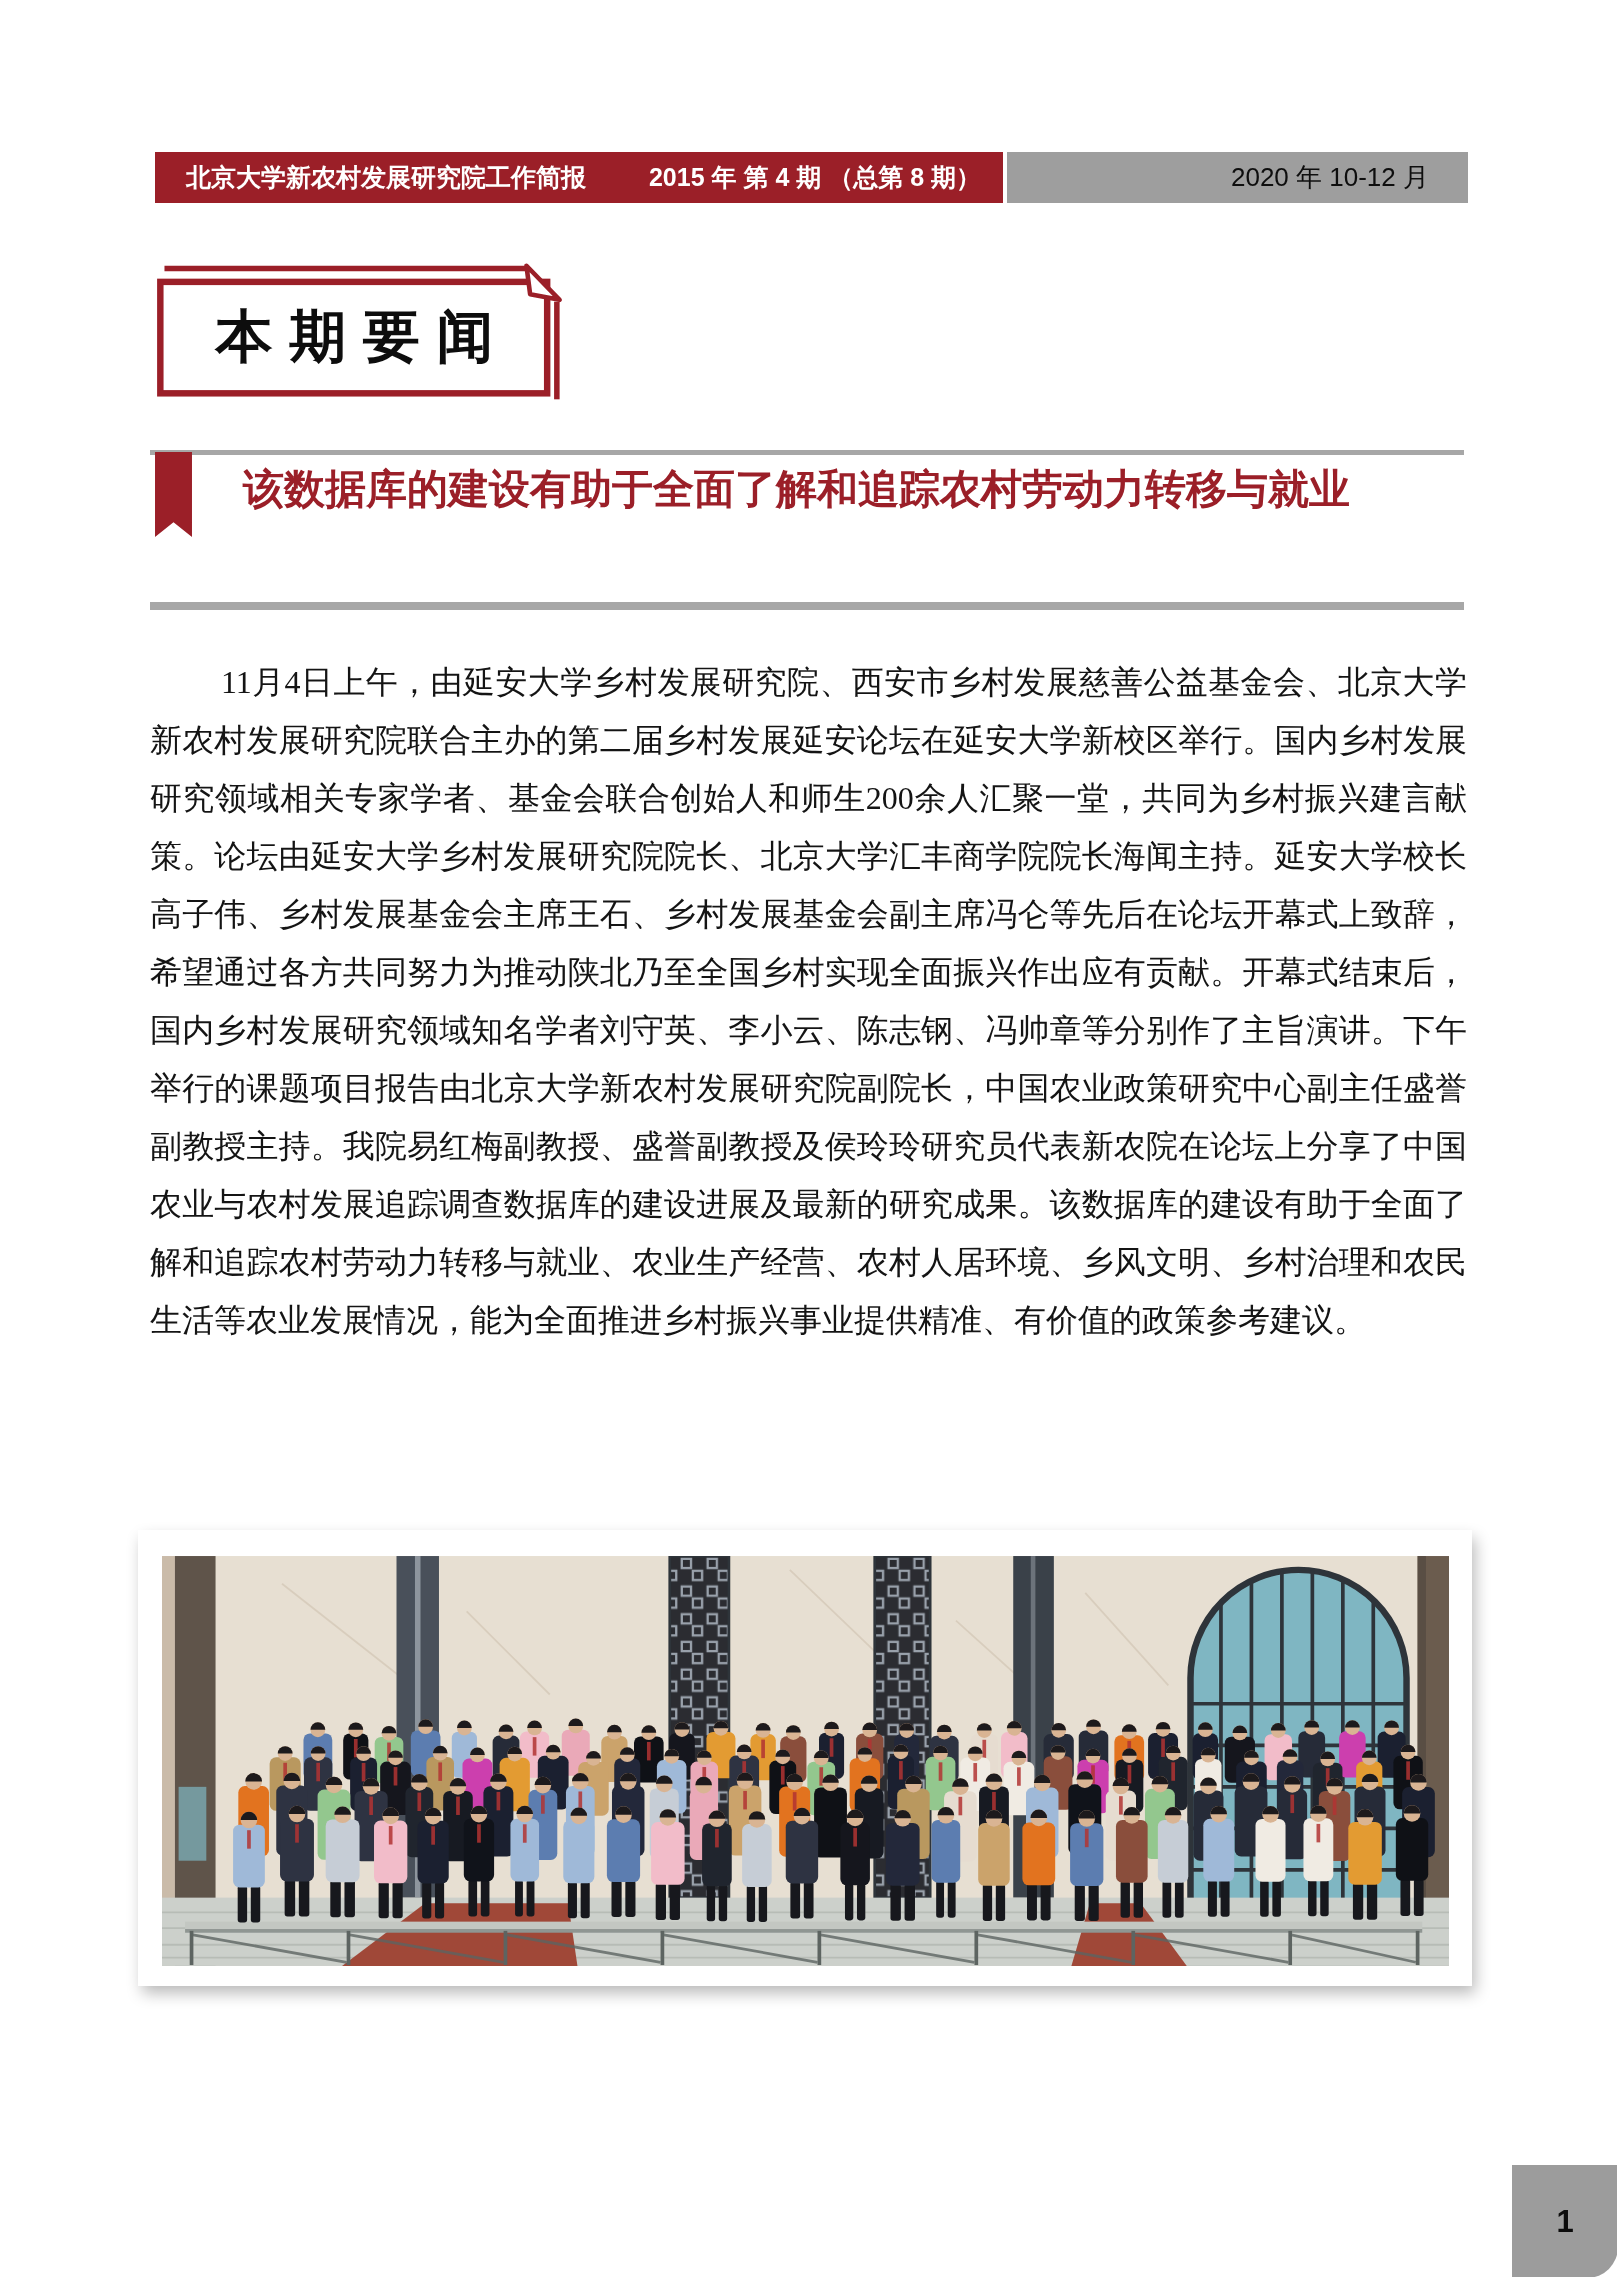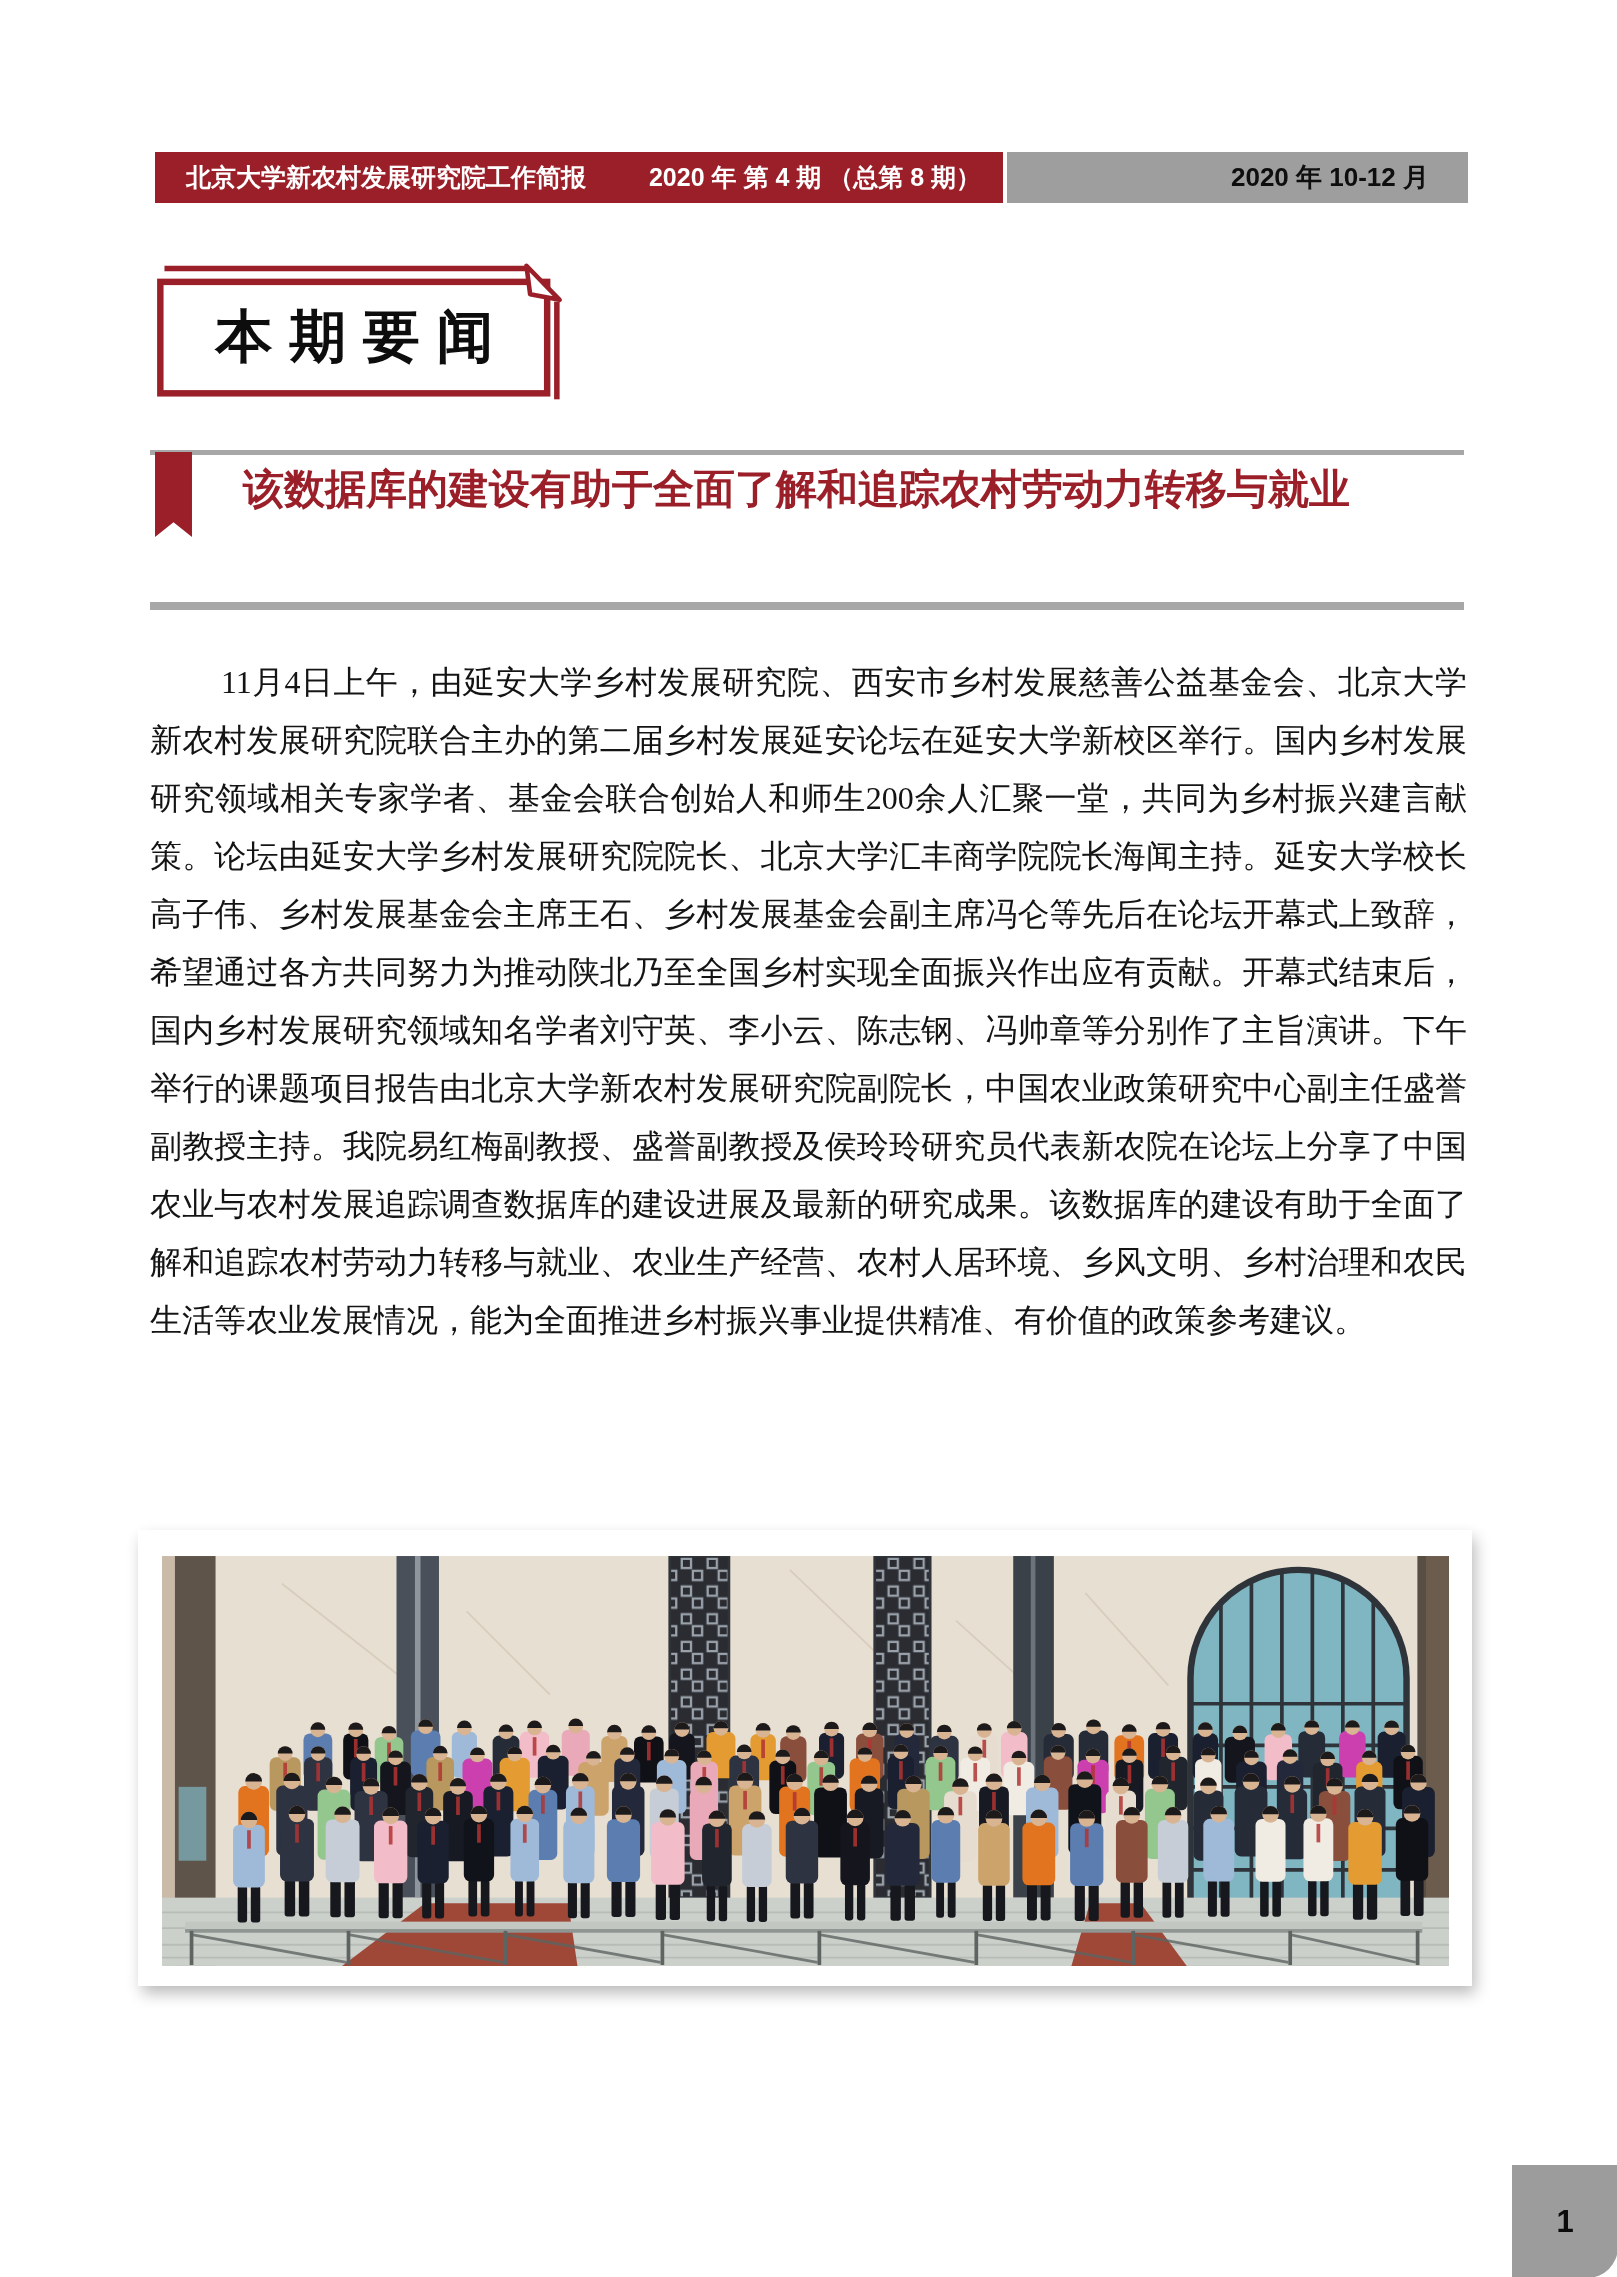--- a/index.html
+++ b/index.html
@@ -5,21 +5,21 @@
   html,body{margin:0;padding:0;background:#ffffff;}
   .page{position:relative;width:1618px;height:2278px;background:#fff;overflow:hidden;
         font-family:"Liberation Sans",sans-serif;border-radius:31px;}
 
   
   .masthead-red{position:absolute;left:155px;top:152px;width:848px;height:51px;
     background:var(--brand);display:flex;align-items:center;justify-content:space-between;
     box-sizing:border-box;padding:0 22px 0 31px;color:#fff;font-weight:bold;font-size:25px;}
   .masthead-gray{position:absolute;left:1007px;top:152px;width:461px;height:51px;
     background:var(--barGray);display:flex;align-items:center;justify-content:flex-end;
-    box-sizing:border-box;padding-right:39px;color:#0e0e0e;font-weight:bold;font-size:26px;}
+    box-sizing:border-box;padding-right:39px;color:#0e0e0e;font-weight:normal;font-size:26px;}
 
   
   .stamp{position:absolute;left:154px;top:263px;width:417px;height:140px;}
   .stamp svg{position:absolute;left:0;top:0;}
   .stamp-text{position:absolute;left:6.5px;top:19.4px;width:388px;height:111px;
     display:flex;align-items:center;justify-content:center;
     font-size:57px;font-weight:bold;color:#0d0d0d;letter-spacing:16.6px;text-indent:16.6px;}
 
   
   .rule-top{position:absolute;left:150px;top:450px;width:1314px;height:4.6px;background:var(--rule);}
@@ -45,21 +45,21 @@
     font-size:31px;font-weight:bold;color:#0c0c0c;}
 </style>
 </head>
 <body>
 
 <div class="page">
 
   <header>
     <div class="masthead-red">
       <span>北京大学新农村发展研究院工作简报</span>
-      <span>2020 年 第 4 期 （总第 8 期）</span>
+      <span>2015 年 第 4 期 （总第 8 期）</span>
     </div>
     <div class="masthead-gray">
       <span>2020 年 10-12 月</span>
     </div>
   </header>
 
   <div class="stamp">
     <svg width="417" height="140" viewBox="0 0 452 152">
 
       <rect x="6.5" y="20.5" width="420" height="121" fill="#ffffff" style="stroke:var(--brand)" stroke-width="7"></rect>

